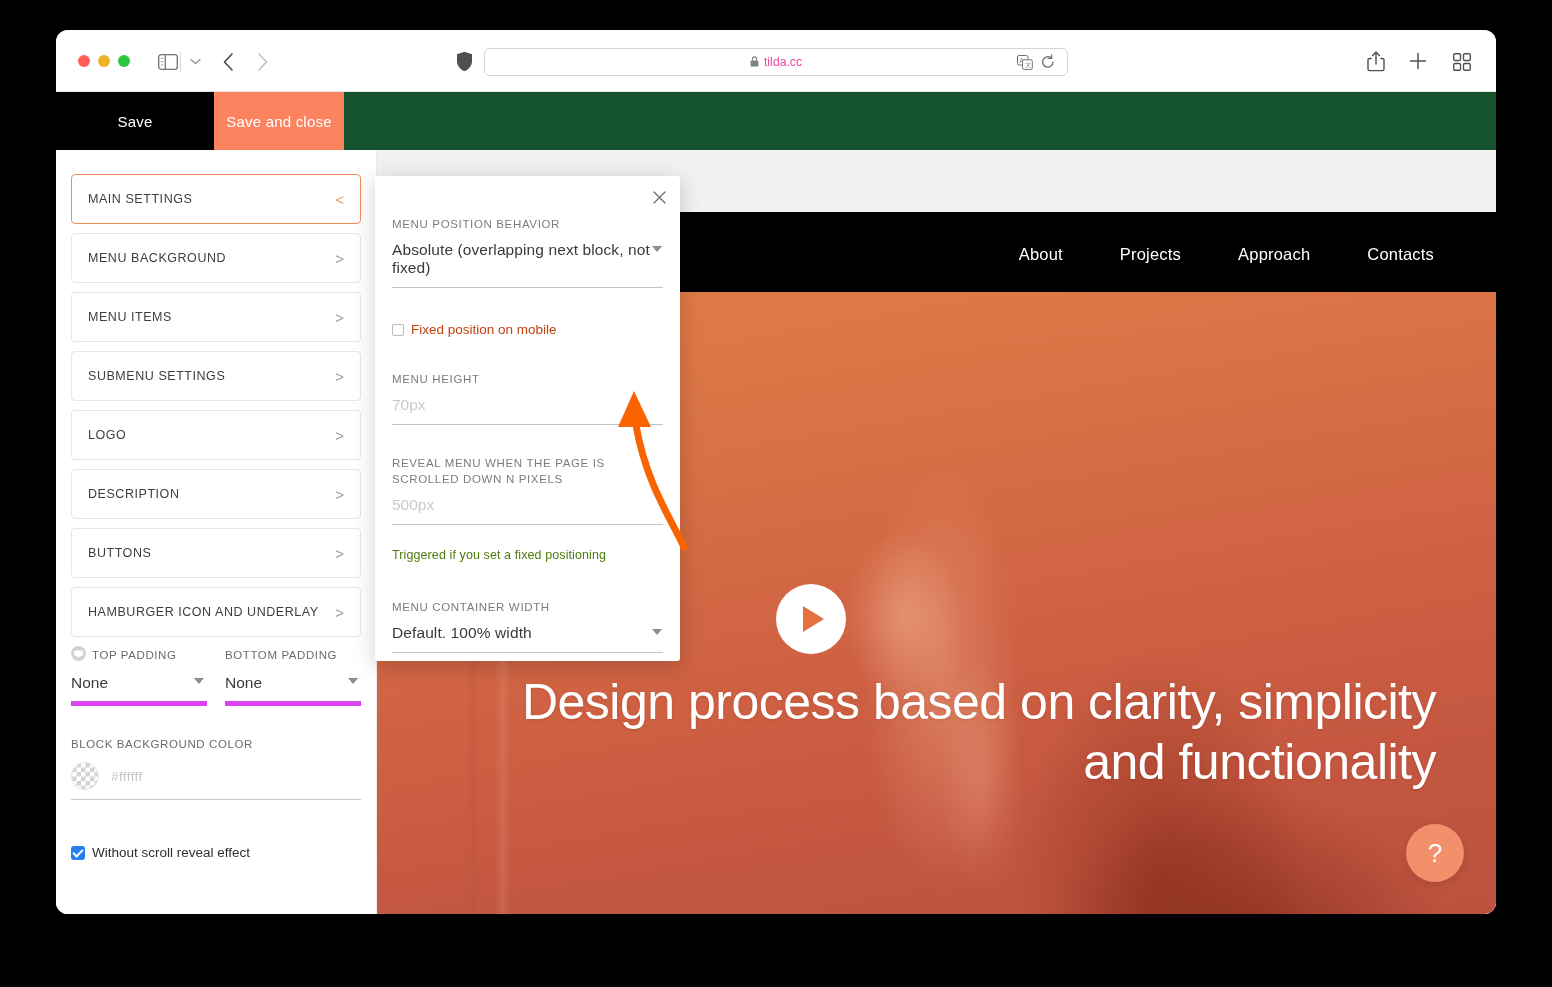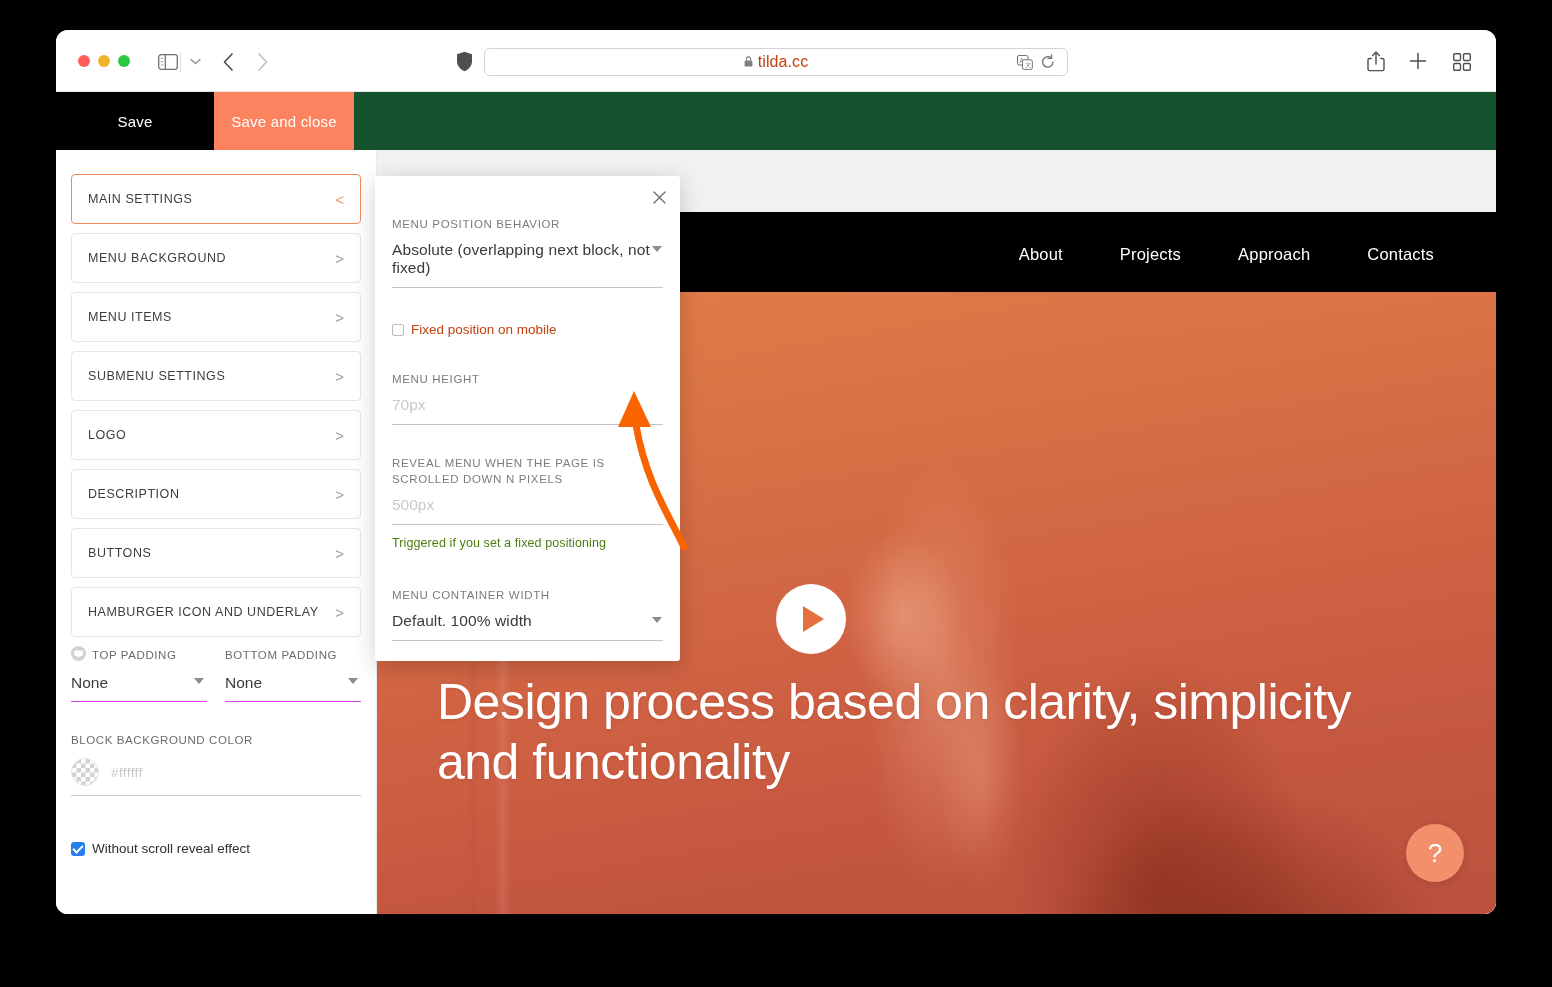--- a/index.html
+++ b/index.html
@@ -56,21 +56,21 @@
     position: absolute; top: 18px; left: 428px;
     width: 584px; height: 28px;
     background: #ffffff;
     border: 1px solid #d4d4d4;
     border-radius: 6px;
     display: flex; align-items: center; justify-content: center;
     gap: 5px;
   }
   #urlbar .lock { font-size: 10px; color: #7d8084; line-height:1; }
   #urlbar .url-text {
-    font-size: 16px; color: #c2410c; letter-spacing: .1px;
+    font-size: 12px; color: #ec4899; letter-spacing: .1px;
   }
   #translate-icon { position:absolute; right: 34px; top: 6px; width: 16px; height: 15px; }
   #reload-icon    { position:absolute; right: 12px; top: 5px; width: 14px; height: 16px; color:#6f7276; }
 
   #tb-share { top: 20px; right: 110px; width: 20px; height: 22px; }
   #tb-plus  { top: 20px; right: 68px; width: 20px; height: 22px; font-size: 21px; color:#4d4f52; }
   #tb-tabs  { top: 22px; right: 24px; width: 20px; height: 20px; }
 
   
   #editor-topbar {
@@ -81,21 +81,21 @@
   }
   #btn-save {
     width: 158px; height: 58px;
     background: #000000;
     color: #ffffff;
     display: flex; align-items: center; justify-content: center;
     font-size: 15px; letter-spacing: .2px;
     cursor: pointer;
   }
   #btn-save-close {
-    width: 140px; height: 58px;
+    width: 130px; height: 58px;
     background: #fc8360;
     color: #ffffff;
     display: flex; align-items: center; justify-content: center;
     font-size: 15px; letter-spacing: .2px;
     cursor: pointer;
   }
 
   
   #editor-body {
     position: relative;
@@ -149,21 +149,21 @@
   .pad-col { width: 138px; }
   .pad-head {
     display: flex; align-items: center; gap: 6px;
     height: 18px; margin-bottom: 10px;
   }
   .pad-title {
     font-size: 11.5px; color: #6b6b6b; letter-spacing: .6px;
   }
   .select-line {
     position: relative;
-    border-bottom: 1px solid #d946ef;
+    border-bottom: 5px solid #d946ef;
     padding-bottom: 9px;
   }
   .select-val {
     font-size: 15.5px; color: #3b3b3b;
   }
   .select-caret {
     position: absolute; right: 3px; top: 4px;
     width: 0; height: 0;
     border-left: 5px solid transparent;
     border-right: 5px solid transparent;
@@ -279,21 +279,21 @@
   #play-button .tri {
     width: 0; height: 0;
     margin-left: 5px;
     border-top: 13px solid transparent;
     border-bottom: 13px solid transparent;
     border-left: 21px solid #e4713f;
   }
   #hero-title {
     position: absolute;
     left: 0; right: 0; top: 380px;
-    text-align: left;
+    text-align: right;
     color: #ffffff;
     font-size: 50px;
     line-height: 60px;
     font-weight: 400;
     letter-spacing: -.5px;
     padding: 0 60px;
     text-shadow: 0 1px 3px rgba(120,40,20,.18);
   }
   #help-button {
     position: absolute;
@@ -590,21 +590,21 @@
           <span class="checkbox-off"></span>
           <span class="cb-label">Fixed position on mobile</span>
         </div>
 
         <div class="fld-label">MENU HEIGHT</div>
         <div class="fld-input" style="margin-bottom:30px;">
           <span class="ph">70px</span>
         </div>
 
         <div class="fld-label" style="max-width:255px;">REVEAL MENU WHEN THE PAGE IS SCROLLED DOWN N PIXELS</div>
-        <div class="fld-input" style="margin-bottom:11px;">
+        <div class="fld-input" style="margin-bottom:23px;">
           <span class="ph">500px</span>
         </div>
         <div class="hint" style="margin-bottom:37px;">Triggered if you set a fixed positioning</div>
 
         <div class="fld-label">MENU CONTAINER WIDTH</div>
         <div class="fld-select">
           <span class="val">Default. 100% width</span>
           <span class="caret"></span>
         </div>
       </div>

